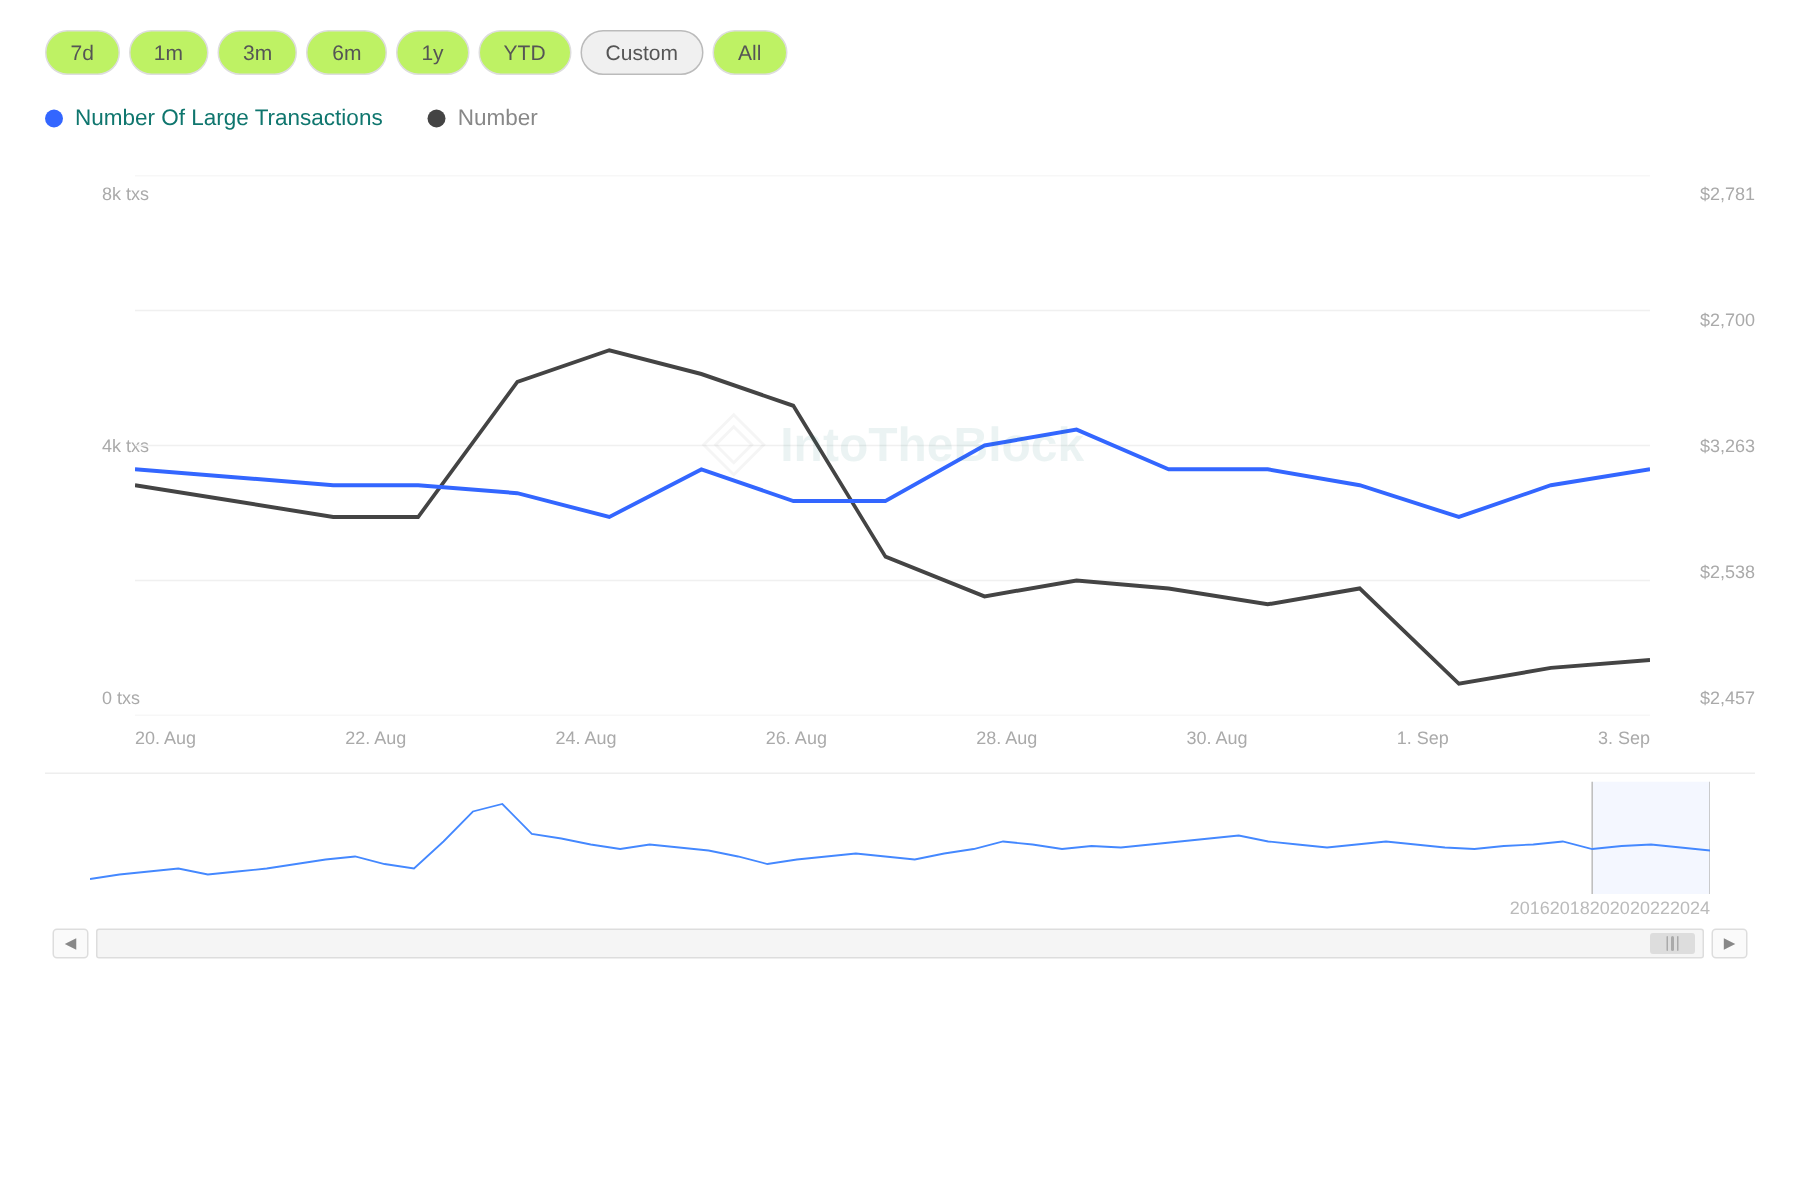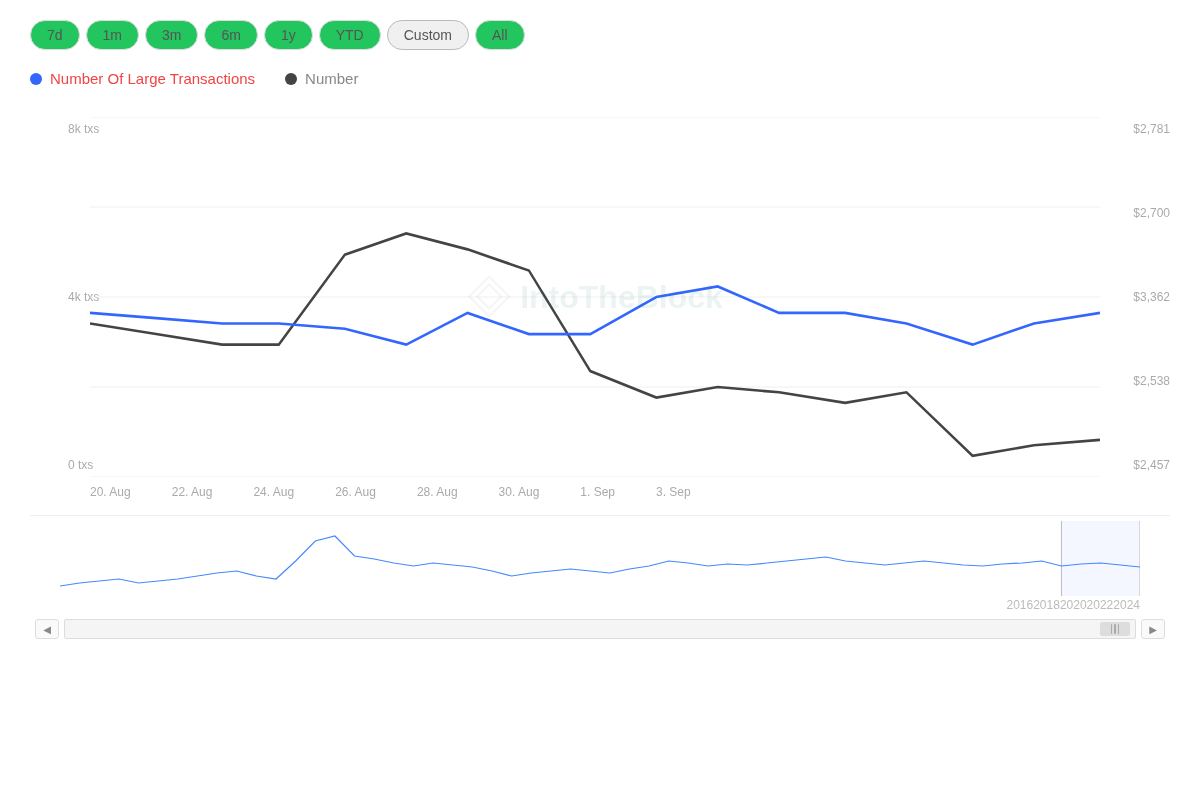--- a/index.html
+++ b/index.html
@@ -24,21 +24,21 @@
       display: flex;
       gap: 6px;
       margin-bottom: 20px;
       flex-wrap: wrap;
     }
 
     .time-btn {
       padding: 6px 16px;
       border: 1px solid #ddd;
       border-radius: 20px;
-      background: #22c55e;
+      background: #bef264;
       color: #555;
       font-size: 14px;
       cursor: pointer;
       transition: all 0.2s;
     }
 
     .time-btn.active {
       background: #f0f0f0;
       border-color: #bbb;
       font-weight: 500;
@@ -65,21 +65,21 @@
     }
 
     .legend-dot.blue { background: #3366ff; }
     .legend-dot.dark { background: #444; }
 
     .legend-label {
       font-size: 15px;
       color: #999;
     }
 
-    .legend-label.blue { color: #ef4444; }
+    .legend-label.blue { color: #0f766e; }
     .legend-label.dark { color: #888; }
 
     
     .chart-wrapper {
       position: relative;
       width: 100%;
     }
 
     .main-chart {
       position: relative;
@@ -123,20 +123,21 @@
       position: absolute;
       left: 60px;
       right: 70px;
       top: 0;
       bottom: 0;
     }
 
     
     .x-axis {
       display: flex;
+      justify-content: space-between;
       padding: 8px 60px 8px 60px;
       margin-right: 10px;
       gap: 41px;
     }
 
     .x-label {
       font-size: 12px;
       color: #aaa;
       text-align: center;
     }
@@ -279,21 +280,21 @@
 
       <div class="y-axis-left">
         <span class="y-label">8k txs</span>
         <span class="y-label">4k txs</span>
         <span class="y-label">0 txs</span>
       </div>
 
       <div class="y-axis-right">
         <span class="y-label">$2,781</span>
         <span class="y-label">$2,700</span>
-        <span class="y-label">$3,362</span>
+        <span class="y-label">$3,263</span>
         <span class="y-label">$2,538</span>
         <span class="y-label">$2,457</span>
       </div>
 
       <div class="chart-svg-container">
         
         <div class="watermark">
           <svg width="45" height="45" viewBox="0 0 45 45">
             <polygon points="22,2 42,22 22,42 2,22" fill="none" stroke="#888" stroke-width="2"></polygon>
             <polygon points="22,10 34,22 22,34 10,22" fill="none" stroke="#888" stroke-width="2"></polygon>

